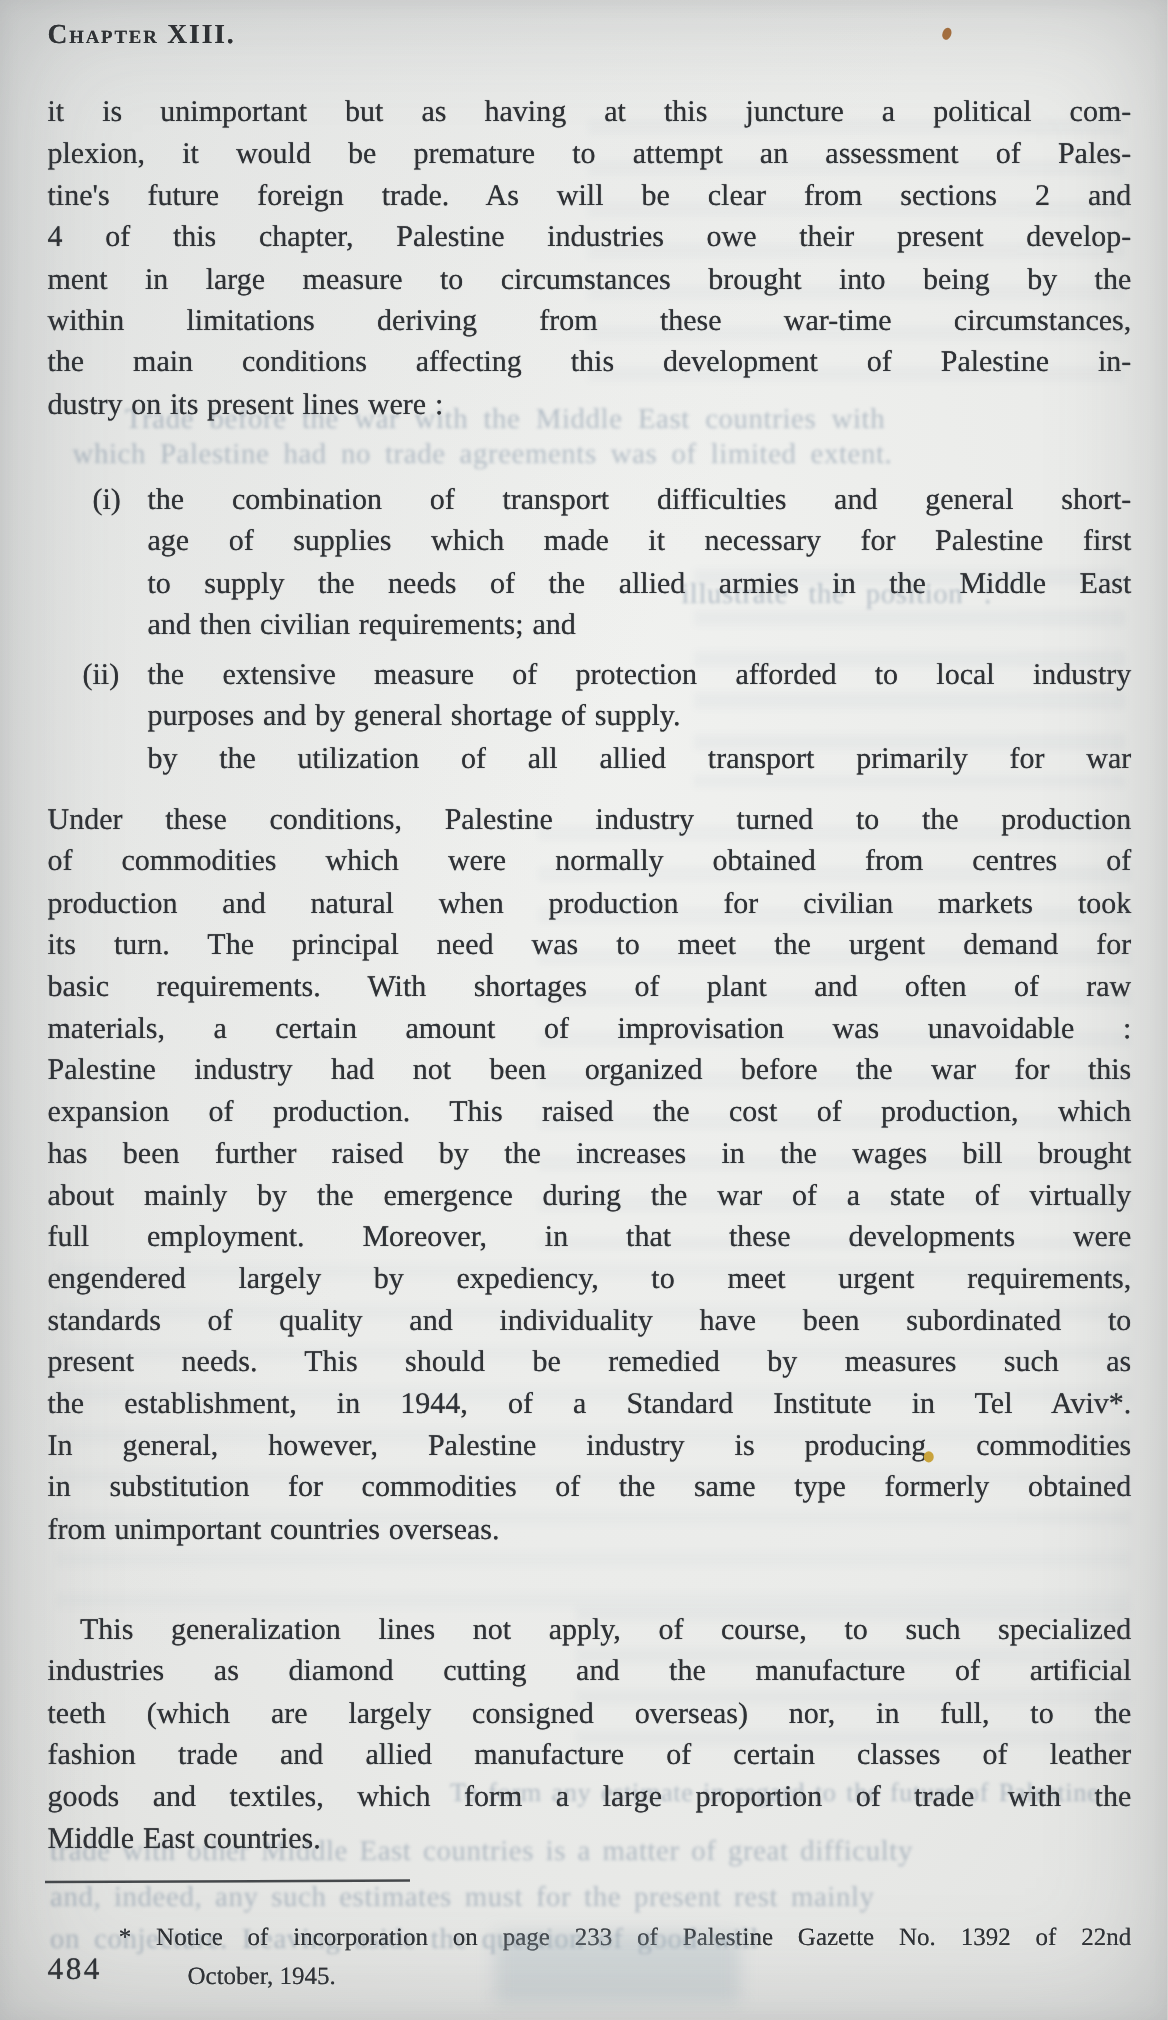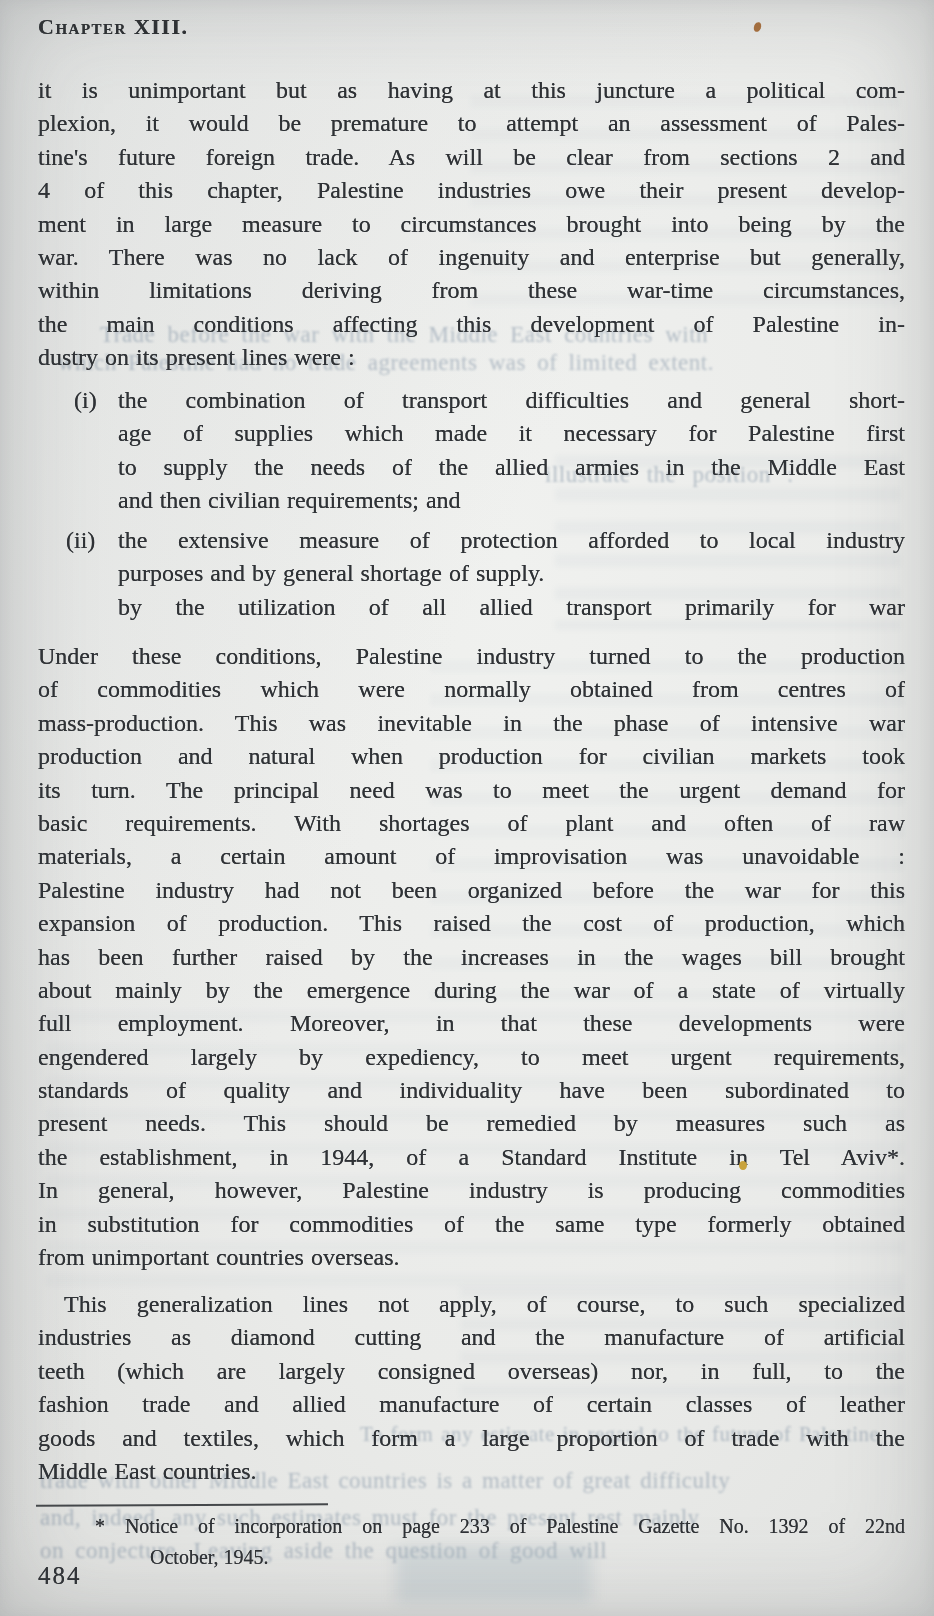--- a/index.html
+++ b/index.html
@@ -22,21 +22,21 @@
     letter-spacing:1.5px;font-weight:bold;color:#2c2f32;text-shadow:0 0 0.5px rgba(44,47,50,0.8);}
   .list-item{box-sizing:border-box;padding-left:80px;}
   .marker{position:absolute;top:0;}
   #item1 .marker{left:36px;}
   #item2 .marker{left:28px;}
   #p3 .tline:first-child{text-indent:26px;}
   .footnote-rule{position:absolute;left:36px;top:1504px;width:292px;border-top:2px solid #45484b;
     transform:rotate(-0.25deg);}
   .footnote{position:absolute;left:38px;top:1511px;width:867px;font-size:20px;line-height:31px;
     text-shadow:0 0 0.5px rgba(47,50,54,0.8);}
-  .footnote .fline1{margin-left:57px;text-align:justify;text-align-last:justify;}
+  .footnote .fline1{margin-left:57px;text-align:justify;text-align-last:justify;margin-top:24px;}
   .footnote .fline2{margin-left:112px;}
   .pagenum-halo{position:absolute;left:396px;top:1546px;width:196px;height:56px;
     background:rgba(163,178,190,0.30);filter:blur(7px);}
   .pagenum{position:absolute;left:38px;top:1562px;width:867px;text-align:left;
     font-size:25px;letter-spacing:2px;color:#2f3236;text-shadow:0 0 0.6px rgba(47,50,54,0.85);}
   .ghost{position:absolute;font-size:23px;color:rgba(95,118,142,0.40);filter:blur(1.1px);
     letter-spacing:0.5px;white-space:nowrap;}
   .gtex{position:absolute;filter:blur(2.5px);
     background:repeating-linear-gradient(180deg, rgba(125,145,165,0.14) 0px, rgba(125,145,165,0.14) 13px,
       rgba(125,145,165,0) 13px, rgba(125,145,165,0) 33px);}
@@ -64,21 +64,20 @@
   <div class="ghost" style="left:40px;top:1538px;word-spacing:5px;">on conjecture. Leaving aside the question of good will</div>
 
   <div class="heading">Chapter XIII.</div>
 
   <div id="p1" class="content-block" style="top:74px;">
       <div class="tline">it is unimportant but as having at this juncture a political com-</div>
       <div class="tline">plexion, it would be premature to attempt an assessment of Pales-</div>
       <div class="tline">tine's future foreign trade. As will be clear from sections 2 and</div>
       <div class="tline">4 of this chapter, Palestine industries owe their present develop-</div>
       <div class="tline">ment in large measure to circumstances brought into being by the</div>
-      <div class="tline">war. There was no lack of ingenuity and enterprise but generally,</div>
       <div class="tline">within limitations deriving from these war-time circumstances,</div>
       <div class="tline">the main conditions affecting this development of Palestine in-</div>
       <div class="tline tlast">dustry on its present lines were :</div>
     </div>
 
   <div id="item1" class="content-block list-item" style="top:384px;">
     <span class="marker">(i)</span>
     <div>
         <div class="tline">the combination of transport difficulties and general short-</div>
         <div class="tline">age of supplies which made it necessary for Palestine first</div>
@@ -92,21 +91,20 @@
     <div>
         <div class="tline">the extensive measure of protection afforded to local industry</div>
         <div class="tline tlast">purposes and by general shortage of supply.</div>
         <div class="tline">by the utilization of all allied transport primarily for war</div>
       </div>
   </div>
 
   <div id="p2" class="content-block" style="top:640px;">
       <div class="tline">Under these conditions, Palestine industry turned to the production</div>
       <div class="tline">of commodities which were normally obtained from centres of</div>
-      <div class="tline">mass-production. This was inevitable in the phase of intensive war</div>
       <div class="tline">production and natural when production for civilian markets took</div>
       <div class="tline">its turn. The principal need was to meet the urgent demand for</div>
       <div class="tline">basic requirements. With shortages of plant and often of raw</div>
       <div class="tline">materials, a certain amount of improvisation was unavoidable :</div>
       <div class="tline">Palestine industry had not been organized before the war for this</div>
       <div class="tline">expansion of production. This raised the cost of production, which</div>
       <div class="tline">has been further raised by the increases in the wages bill brought</div>
       <div class="tline">about mainly by the emergence during the war of a state of virtually</div>
       <div class="tline">full employment. Moreover, in that these developments were</div>
       <div class="tline">engendered largely by expediency, to meet urgent requirements,</div>

